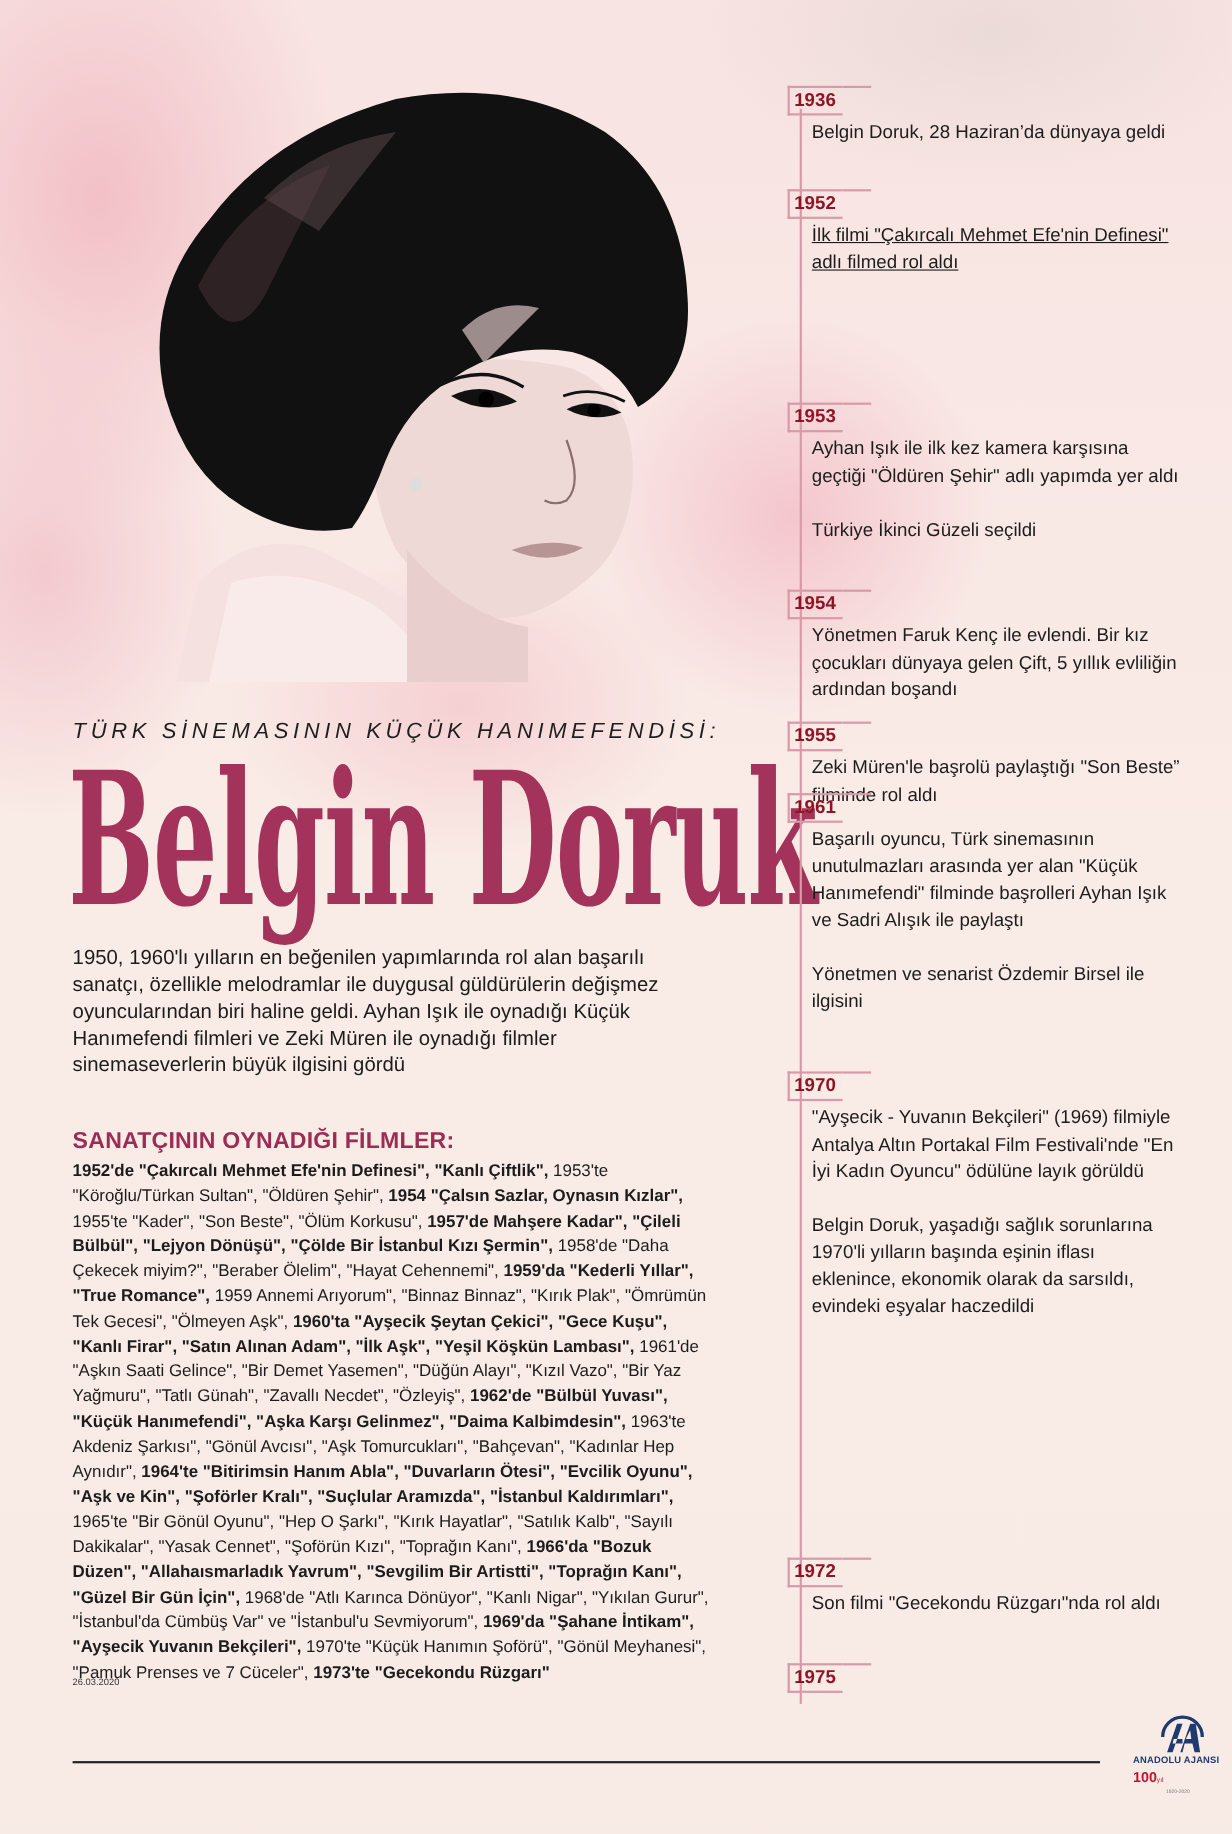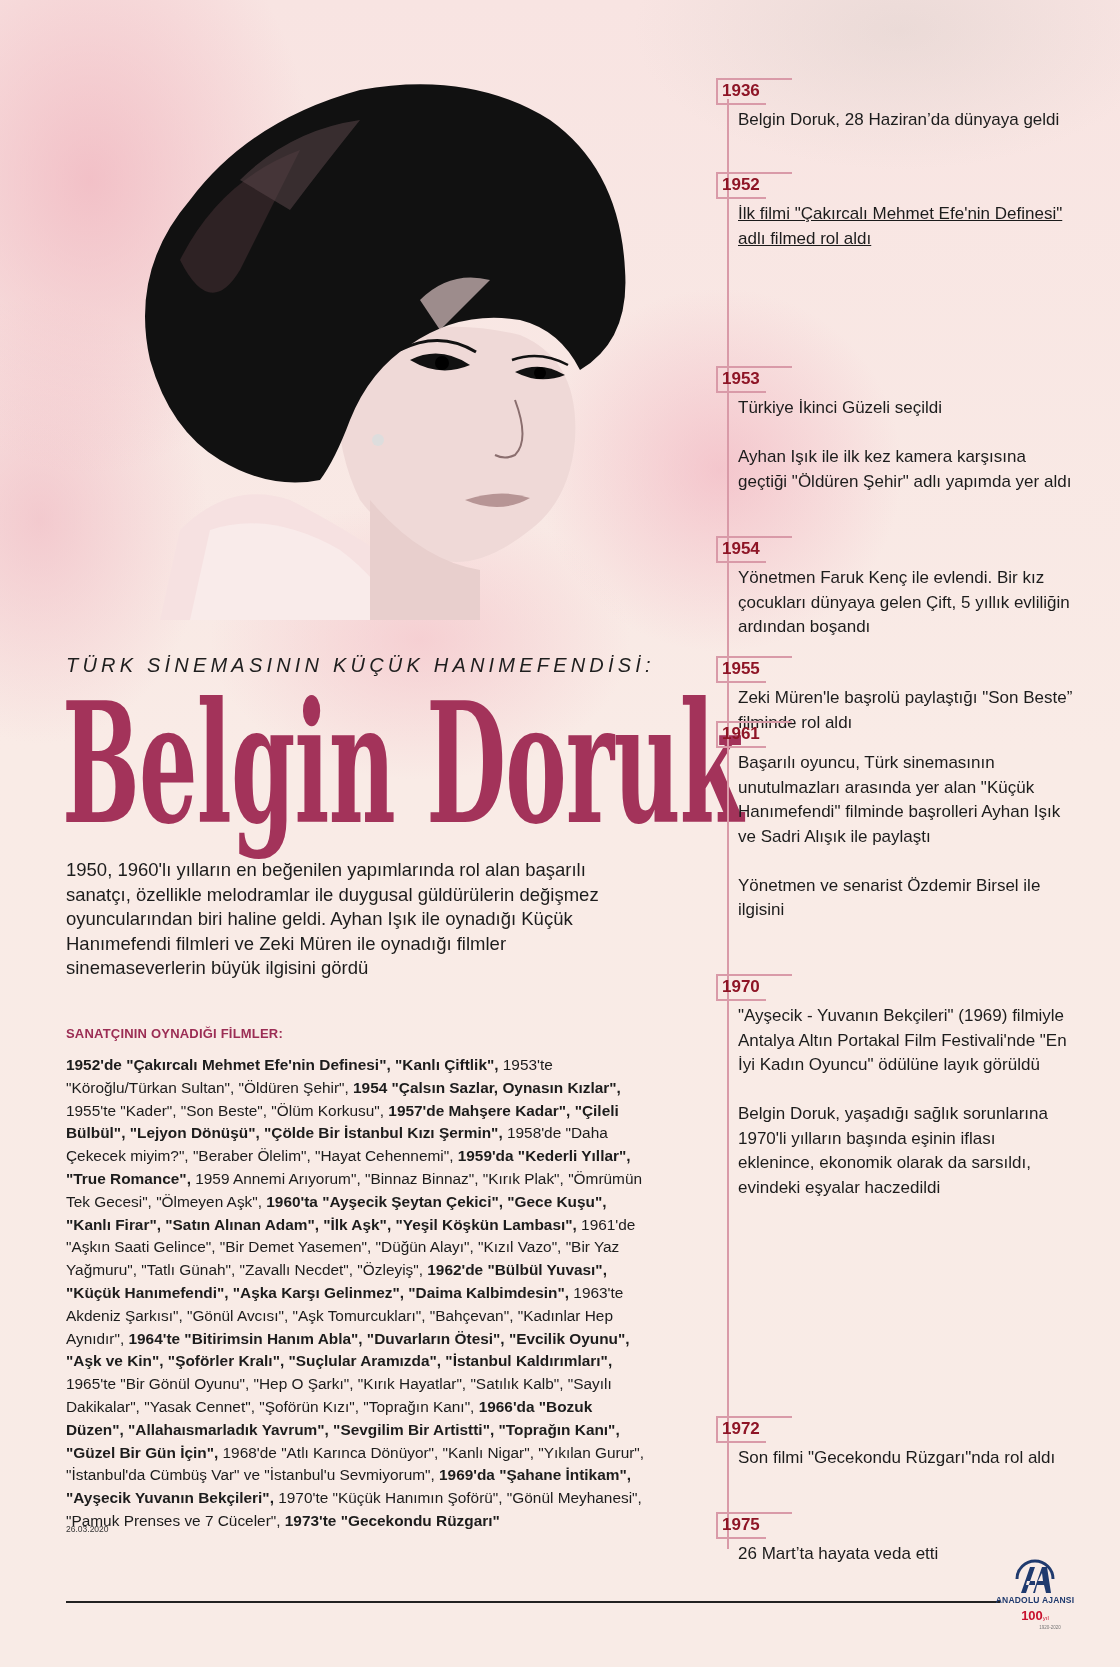--- a/index.html
+++ b/index.html
@@ -46,21 +46,21 @@
     letter-spacing: -1px;
   }
 
   .intro {
     position: absolute; left: 66px; top: 858px; width: 580px;
     font-size: 18.5px; line-height: 24.5px; color: #1c1c1c;
   }
 
   .films-title {
     position: absolute; left: 66px; top: 1026px;
-    font-size: 13px; font-weight: 700; color: #9b2d54; letter-spacing: 0.2px;
+    font-size: 21px; font-weight: 700; color: #9b2d54; letter-spacing: 0.2px;
   }
   .films {
     position: absolute; left: 66px; top: 1054px; width: 580px;
     font-size: 15.4px; line-height: 22.8px; color: #1c1c1c;
   }
   .films b { font-weight: 700; }
 
   
   .timeline-line {
     position: absolute; left: 727px; top: 99px; width: 2px; height: 1450px;
@@ -88,21 +88,21 @@
   }
   .tl-text p + p { margin-top: 24.5px; }
 
   
   .footer-line {
     position: absolute; left: 66px; top: 1601px; width: 934px; height: 2px; background: #222;
   }
   .date {
     position: absolute; left: 66px; top: 1524px; font-size: 8.5px; color: #333;
   }
-  .logo { position: absolute; left: 990px; top: 1555px; width: 90px; height: 90px; text-align: center; }
+  .logo { position: absolute; left: 1030px; top: 1555px; width: 90px; height: 90px; }
   .logo svg { display: block; margin: 0 auto; }
   .logo-name {
     font-size: 8.5px; font-weight: 700; color: #1f3a6e; letter-spacing: 0.2px; margin-top: 0px; white-space: nowrap;
   }
   .logo-100 { font-size: 13px; color: #c8102e; font-weight: 700; line-height: 14px; margin-top: 4px; }
   .logo-100 small { font-size: 6px; font-weight: 400; color: #c8102e; }
   .logo-years { font-size: 4.5px; color: #777; margin-left: 30px; }
 </style>
 </head>
 <body>
@@ -147,43 +147,41 @@
 
 <div class="timeline-line"></div>
 <div id="timeline">
     <div class="tl-item" style="top: 78px;"><div class="tl-year">1936</div><div class="tl-text">
         <p>Belgin Doruk, 28 Haziran’da dünyaya geldi</p>
       </div></div>
     <div class="tl-item" style="top: 172px; text-decoration: underline;"><div class="tl-year">1952</div><div class="tl-text">
         <p>İlk filmi "Çakırcalı Mehmet Efe'nin Definesi" adlı filmed rol aldı</p>
       </div></div>
     <div class="tl-item" style="top: 366px;"><div class="tl-year">1953</div><div class="tl-text">
+        <p>Ayhan Işık ile ilk kez kamera karşısına geçtiği "Öldüren Şehir" adlı yapımda yer aldı</p>
         <p>Türkiye İkinci Güzeli seçildi</p>
-        <p>Ayhan Işık ile ilk kez kamera karşısına geçtiği "Öldüren Şehir" adlı yapımda yer aldı</p>
       </div></div>
     <div class="tl-item" style="top: 536px;"><div class="tl-year">1954</div><div class="tl-text">
         <p>Yönetmen Faruk Kenç ile evlendi. Bir kız çocukları dünyaya gelen Çift, 5 yıllık evliliğin ardından boşandı</p>
       </div></div>
     <div class="tl-item" style="top: 656px;"><div class="tl-year">1955</div><div class="tl-text">
         <p>Zeki Müren'le başrolü paylaştığı "Son Beste” filminde rol aldı</p>
       </div></div>
     <div class="tl-item" style="top: 721px;"><div class="tl-year">1961</div><div class="tl-text">
         <p>Başarılı oyuncu, Türk sinemasının unutulmazları arasında yer alan "Küçük Hanımefendi" filminde başrolleri Ayhan Işık ve Sadri Alışık ile paylaştı</p>
         <p>Yönetmen ve senarist Özdemir Birsel ile ilgisini</p>
       </div></div>
     <div class="tl-item" style="top: 974px;"><div class="tl-year">1970</div><div class="tl-text">
         <p>"Ayşecik - Yuvanın Bekçileri" (1969) filmiyle Antalya Altın Portakal Film Festivali'nde "En İyi Kadın Oyuncu" ödülüne layık görüldü</p>
         <p>Belgin Doruk, yaşadığı sağlık sorunlarına 1970'li yılların başında eşinin iflası eklenince, ekonomik olarak da sarsıldı, evindeki eşyalar haczedildi</p>
       </div></div>
     <div class="tl-item" style="top: 1416px;"><div class="tl-year">1972</div><div class="tl-text">
         <p>Son filmi "Gecekondu Rüzgarı"nda rol aldı</p>
       </div></div>
-    <div class="tl-item" style="top: 1512px;"><div class="tl-year">1975</div><div class="tl-text">
-        <p>26 Mart’ta hayata veda etti</p>
-      </div></div>
+    <div class="tl-item" style="top: 1512px;"><div class="tl-year">1975</div></div>
   </div>
 
 <div class="footer-line"></div>
 <div class="date">26.03.2020</div>
 
 <div class="logo">
   <svg width="44" height="40" viewBox="0 0 44 40">
     <path d="M4 24 A18 18 0 0 1 40 24" stroke="#1f3a6e" stroke-width="3" fill="none"></path>
     <path d="M8 38 L17 12 L22 12 L13 38 Z M13 30 L22 30 L22 26 L14 26 Z" fill="#1f3a6e"></path>
     <path d="M20 38 L29 12 L34 12 L38 38 L33 38 L31 30 L24 30 L22 38 Z M25 26 L30 26 L29 18 Z" fill="#1f3a6e"></path>

